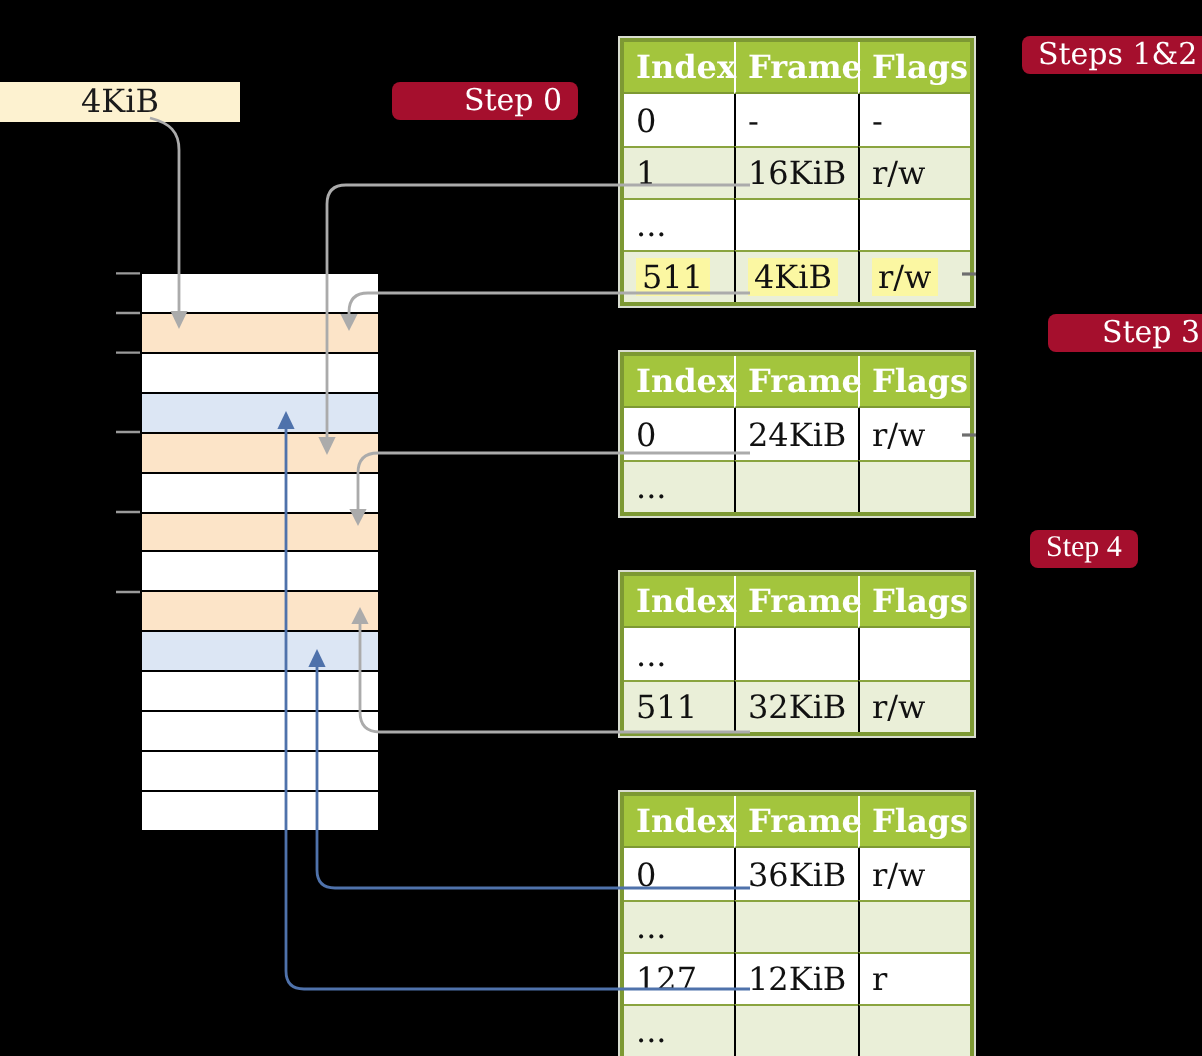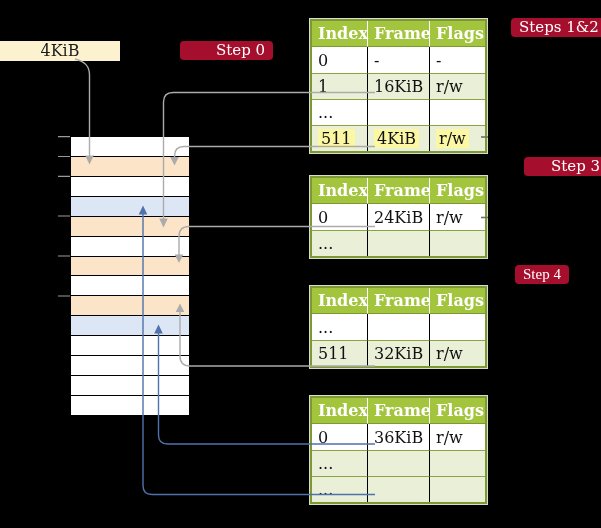--- a/index.html
+++ b/index.html
@@ -12,21 +12,21 @@
     position:absolute;left:0;top:41px;width:120px;height:20px;
     background:var(--label_cream,#FDF2D0);color:#1b1b1b;font-size:16px;
     text-align:center;line-height:20px;
   }
   
   .badge{
     position:absolute;background:var(--badge_red,#A50F2D);color:#fff;
     font-size:15px;line-height:17px;padding:1px 8px;border-radius:4px;
     white-space:nowrap;
   }
-  #badge-step0{left:180px;top:41px;padding-left:36px;}
+  #badge-step0{left:196px;top:41px;padding-left:36px;}
   #badge-steps12{left:511px;top:18px;width:95px;border-radius:4px 0 0 4px;box-sizing:border-box;}
   #badge-step3{left:524px;top:157px;padding-left:27px;}
   #badge-step4{left:515px;top:265px;font-family:Liberation Serif, serif;}
   
   #stack{
     position:absolute;left:70px;top:136px;width:120px;height:280px;
     border:1.5px solid #000;box-sizing:border-box;display:flex;flex-direction:column;
   }
   .frame-row{flex:1;border-top:1.2px solid #000;}
   .frame-row:first-child{border-top:none;}
@@ -200,20 +200,25 @@
       <tr>
         <td>0</td>
         <td>36KiB</td>
         <td>r/w</td>
       </tr>
       <tr class="alt">
         <td>...</td>
         <td></td>
         <td></td>
       </tr>
+      <tr>
+        <td>127</td>
+        <td>12KiB</td>
+        <td>r</td>
+      </tr>
       <tr class="alt">
         <td>...</td>
         <td></td>
         <td></td>
       </tr>
     </tbody>
   </table>
 
   <svg id="overlay" viewBox="0 0 601 528" xmlns="http://www.w3.org/2000/svg">
 

